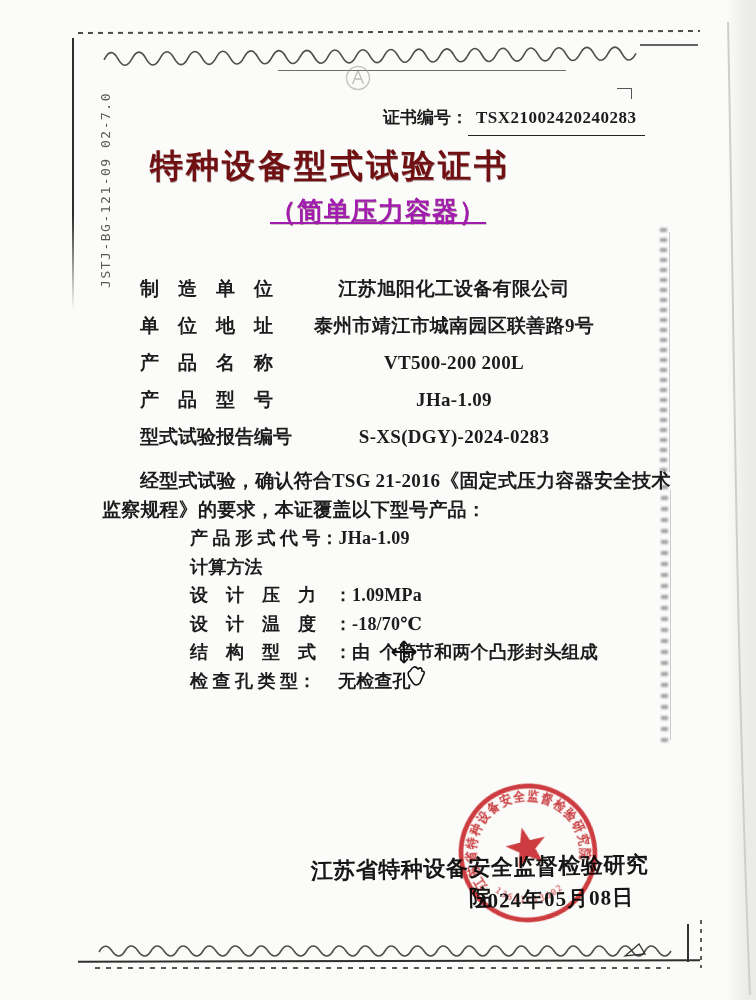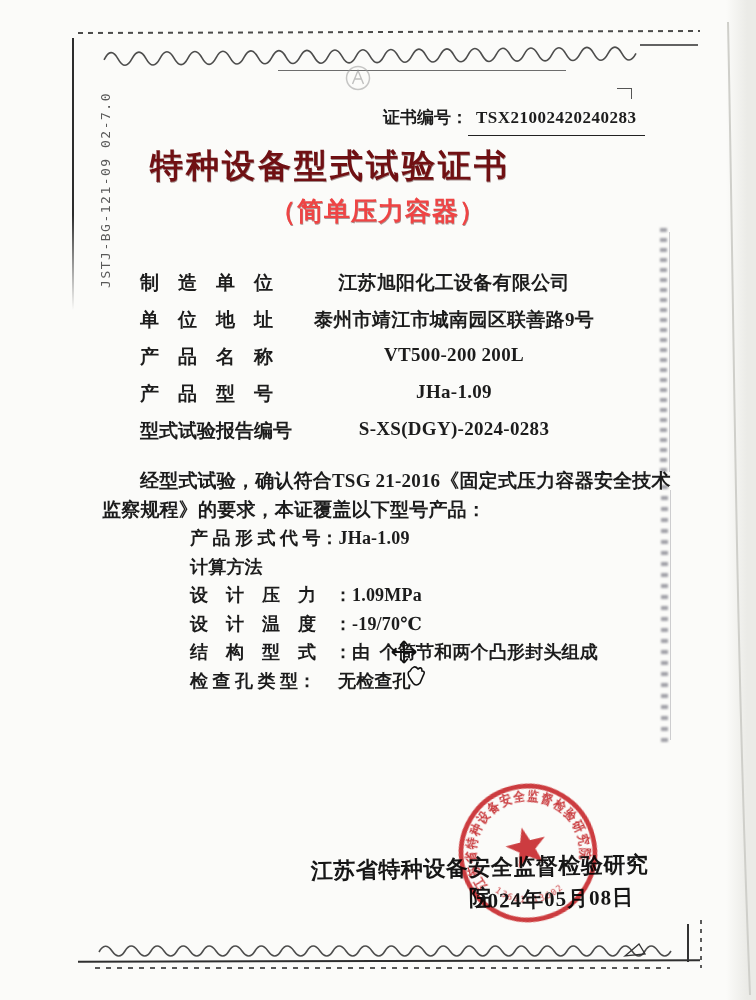--- a/index.html
+++ b/index.html
@@ -49,21 +49,21 @@
     font-family:"Liberation Serif",serif;letter-spacing:.5px;}
   .doc-title{left:0;top:144px;width:660px;text-align:center;
     font-size:33px;font-weight:700;letter-spacing:3px;
     text-shadow:.6px .6px 0 rgba(50,0,0,.45);}
   .doc-subtitle{left:0;top:194px;width:756px;text-align:center;
     font-size:26px;font-weight:700;letter-spacing:1px;
     text-shadow:.5px .5px 0 rgba(50,0,0,.4);}
 
   
   .fields{left:140px;top:270px;width:472px;}
-  .field-row{display:flex;align-items:flex-start;height:37px;font-size:19px;}
+  .field-row{display:flex;align-items:center;height:37px;font-size:19px;}
   .field-label{display:inline-block;width:156px;font-weight:600;white-space:pre;flex:none;}
   .field-value{flex:1;text-align:center;font-weight:600;letter-spacing:.3px;}
 
   
   .statement{left:102px;top:466px;width:572px;font-size:19px;line-height:29px;
     text-indent:2em;font-weight:600;letter-spacing:.2px;}
 
   
   .specs{left:190px;top:526px;width:460px;}
   .spec-row{display:flex;align-items:baseline;height:28.5px;font-size:18px;}
@@ -109,21 +109,21 @@
   <div class="abs bleed bleed-col2"></div>
   <div class="abs bleed-line2"></div>
 
   <div class="abs side-code">JSTJ-BG-121-09 02-7.0</div>
 
   <div class="abs cert-row">
     <span>证书编号：</span><span class="cert-no">TSX21002420240283</span>
   </div>
 
   <div class="abs doc-title" id="docTitle" style="color: rgb(112, 16, 19);">特种设备型式试验证书</div>
-  <div class="abs doc-subtitle" id="docSubtitle" style="color: #ef4444;">（简单压力容器）</div>
+  <div class="abs doc-subtitle" id="docSubtitle" style="color: #a21caf; text-decoration: underline;">（简单压力容器）</div>
 
   <div class="abs fields" id="fieldsBox">
       <div class="field-row">
         <span class="field-label">制　造　单　位</span>
         <span class="field-value">江苏旭阳化工设备有限公司</span>
       </div>
       <div class="field-row">
         <span class="field-label">单　位　地　址</span>
         <span class="field-value">泰州市靖江市城南园区联善路9号</span>
       </div>
@@ -150,21 +150,21 @@
       </div>
       <div class="spec-row">
         <span class="spec-value">计算方法</span>
       </div>
       <div class="spec-row">
         <span class="spec-label">设　计　压　力　：</span>
         <span class="spec-value">1.09MPa</span>
       </div>
       <div class="spec-row">
         <span class="spec-label">设　计　温　度　：</span>
-        <span class="spec-value">-19/70℃</span>
+        <span class="spec-value">-18/70℃</span>
       </div>
       <div class="spec-row">
         <span class="spec-label">结　构　型　式　：</span>
         <span class="spec-value">由  个筒节和两个凸形封头组成</span>
       </div>
       <div class="spec-row">
         <span class="spec-label">检 查 孔 类 型：</span>
         <span class="spec-value">无检查孔</span>
       </div>
     </div>

